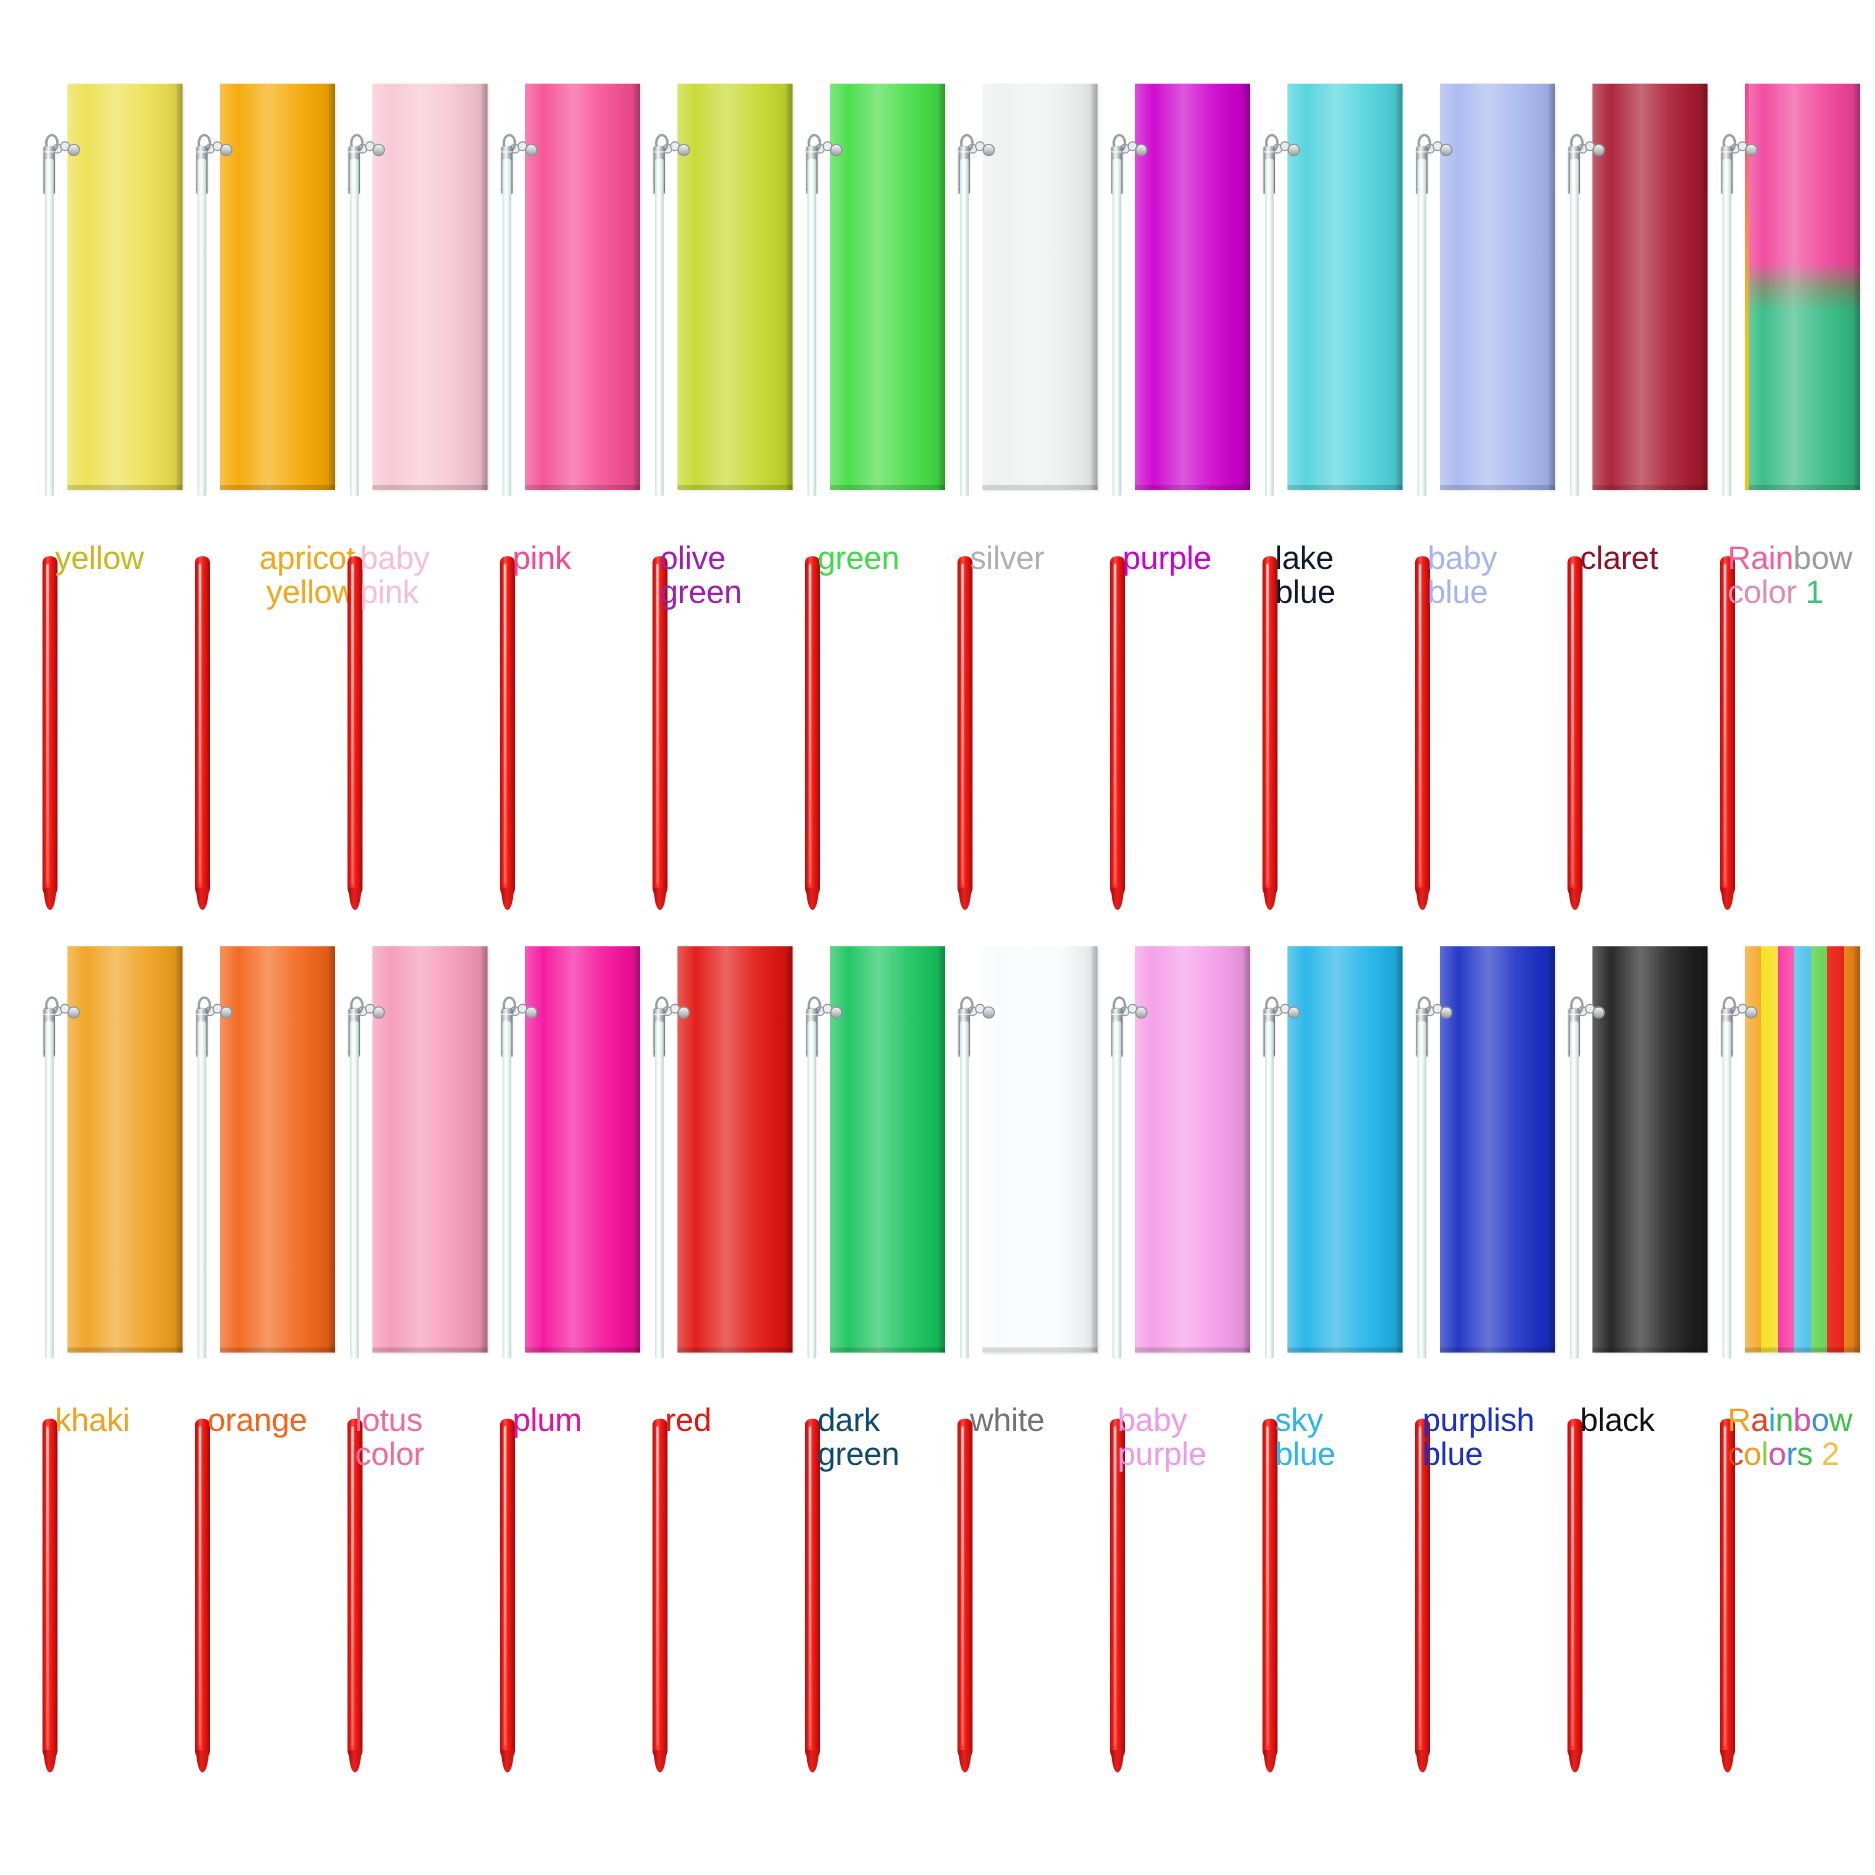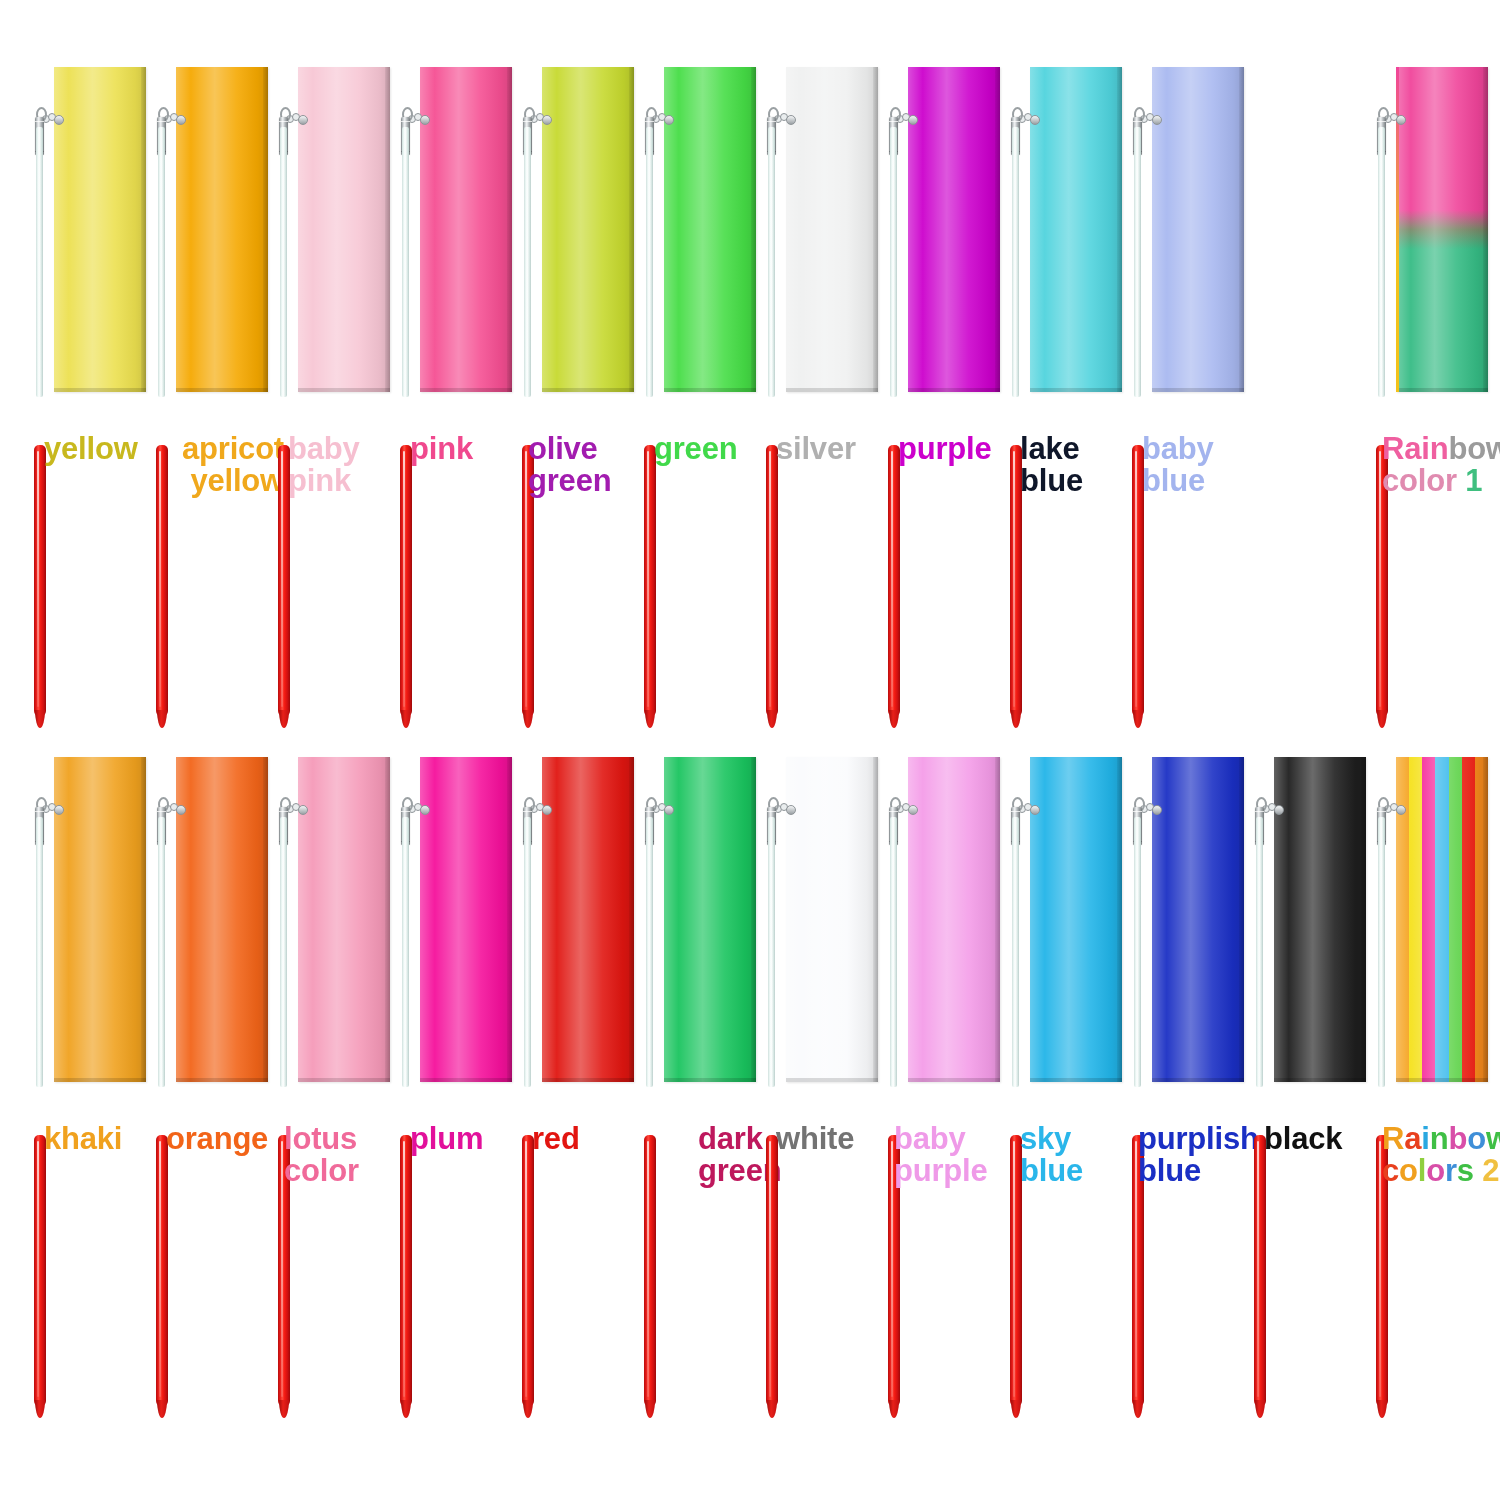--- a/index.html
+++ b/index.html
@@ -86,21 +86,21 @@
     background:linear-gradient(to right,rgba(0,0,0,.06),rgba(0,0,0,.22));
   }
   .ribbon .edge-bottom{
     position:absolute;left:0;bottom:0;width:100%;height:4px;
     background:rgba(0,0,0,.14);
   }
 
   
   .label{
     position:absolute;left:26px;top:378px;width:112px;
-    font-size:31px;line-height:1.02;font-weight:700;
+    font-size:26px;line-height:1.02;font-weight:400;
     letter-spacing:-.2px;
     white-space:pre-line;
   }
   .label.wide{left:22px;width:122px;}
   .rainbow span{display:inline;}
 </style>
 </head>
 <body>
 
 <div id="chart">
@@ -303,20 +303,40 @@
           </div>
           <div class="eyelet"></div>
           <div class="ferrule"></div>
           <div class="shaft"></div>
           <div class="grip"></div>
           <div class="grip-tip"></div>
         </div>
         <div class="label" style="color: rgb(163, 180, 238);">baby
 blue</div>
       </div>
+      <div class="cell" style="left: 1238px;">
+        <div class="ribbon" style="background: rgb(168, 26, 48);">
+          <div class="sheen"></div>
+          <div class="fold"></div>
+          <div class="edge-bottom"></div>
+        </div>
+        <div class="wand">
+          <div class="clasp">
+            <i class="l"></i>
+            <i class="m"></i>
+            <i class="r"></i>
+          </div>
+          <div class="eyelet"></div>
+          <div class="ferrule"></div>
+          <div class="shaft"></div>
+          <div class="grip"></div>
+          <div class="grip-tip"></div>
+        </div>
+        <div class="label" style="color: rgb(142, 18, 36);">claret</div>
+      </div>
       <div class="cell" style="left: 1360px;">
         <div class="ribbon" style="background: linear-gradient(rgb(240, 68, 154) 0%, rgb(240, 68, 154) 44%, rgb(122, 138, 106) 50%, rgb(53, 187, 132) 56%, rgb(53, 187, 132) 100%);">
           <div class="sheen"></div>
           <div class="fold"></div>
           <div class="edge-bottom"></div>
           <div style="position:absolute;left:0;top:0;width:3px;height:100%;background:linear-gradient(to bottom,#f0449a 0%,#f2c21a 60%,#f2c21a 100%);"></div>
         </div>
         <div class="wand">
           <div class="clasp">
             <i class="l"></i>
@@ -446,21 +466,21 @@
             <i class="l"></i>
             <i class="m"></i>
             <i class="r"></i>
           </div>
           <div class="eyelet"></div>
           <div class="ferrule"></div>
           <div class="shaft"></div>
           <div class="grip"></div>
           <div class="grip-tip"></div>
         </div>
-        <div class="label" style="color: #be185d; margin-left: 44px;">dark
+        <div class="label" style="color: #0c4a6e;">dark
 green</div>
       </div>
       <div class="cell" style="left: 750px;">
         <div class="ribbon" style="background: rgb(250, 251, 253);">
           <div class="sheen"></div>
           <div class="fold"></div>
           <div class="edge-bottom"></div>
         </div>
         <div class="wand">
           <div class="clasp">

